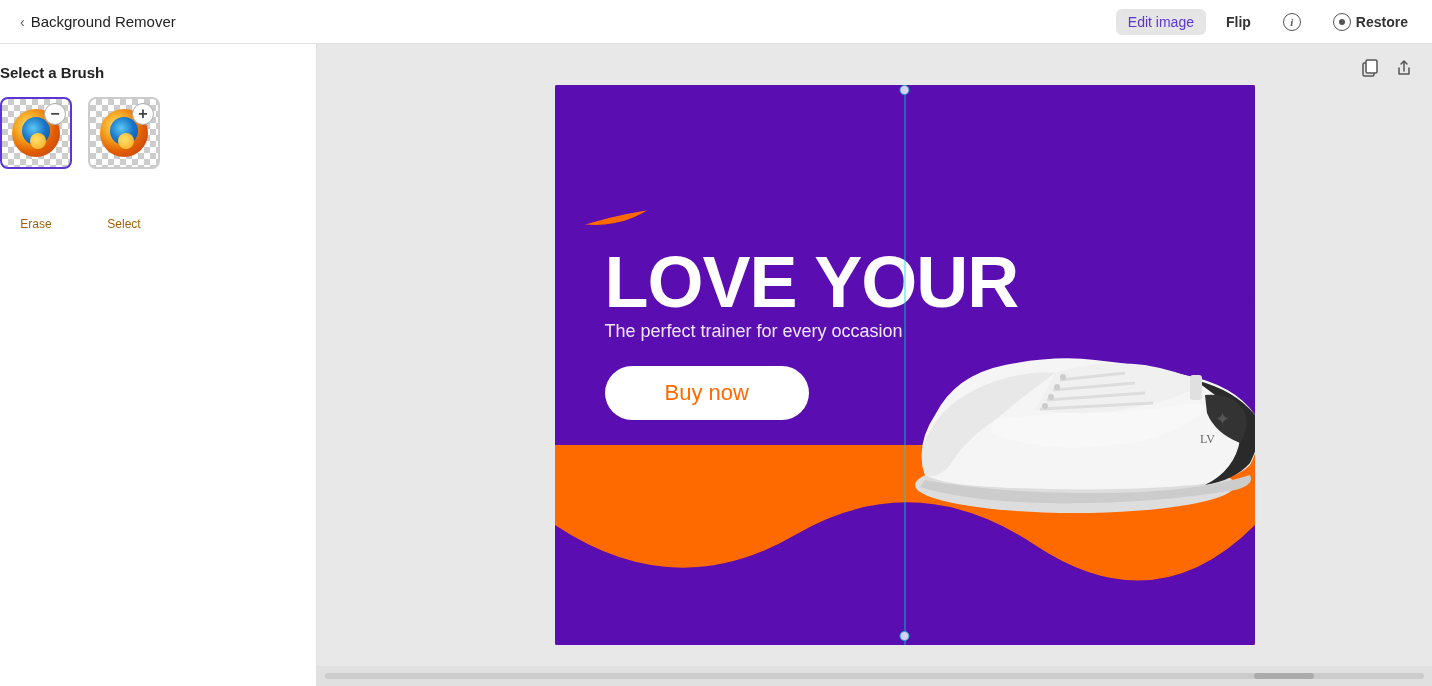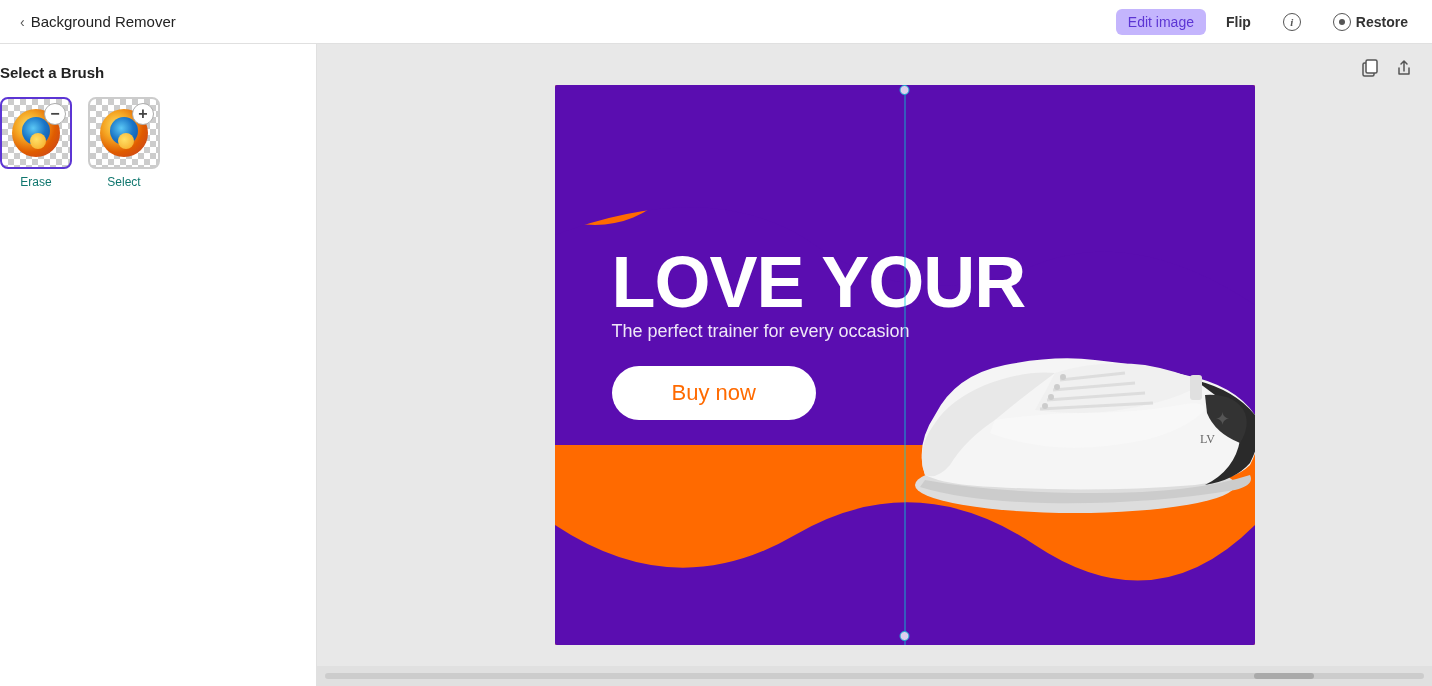--- a/index.html
+++ b/index.html
@@ -41,21 +41,21 @@
       background: none;
       border: none;
       cursor: pointer;
       font-size: 14px;
       color: #333;
       padding: 5px 12px;
       border-radius: 6px;
       font-weight: bold;
     }
     .toolbar-btn.active {
-      background: #c4b5fd;
+      background: #e5e5e5;
       color: #5c35d4;
       font-weight: 500;
     }
     .toolbar-btn .icon-circle {
       width: 18px;
       height: 18px;
       border-radius: 50%;
       border: 1.5px solid #555;
       display: inline-flex;
       align-items: center;
@@ -166,21 +166,22 @@
       display: flex;
       align-items: center;
       justify-content: center;
       font-size: 16px;
       font-weight: bold;
       color: #444;
       line-height: 1;
     }
     .brush-label {
       font-size: 12px;
-      color: #0f766e;
+      color: #a16207;
+      margin-top: 42px;
     }
 
     
     .canvas-area {
       flex: 1;
       background: #e8e8e8;
       position: relative;
       overflow: hidden;
       display: flex;
       align-items: center;
@@ -253,21 +254,21 @@
     .wave-bottom {
       position: absolute;
       bottom: 0;
       left: 0;
       width: 100%;
     }
 
     .ad-text-block {
       position: absolute;
       top: 160px;
-      left: 57px;
+      left: 50px;
       color: #fff;
     }
     .ad-headline {
       font-size: 72px;
       font-weight: 900;
       line-height: 1.05;
       font-family: Arial, sans-serif;
       letter-spacing: -1px;
     }
     .ad-subline {

